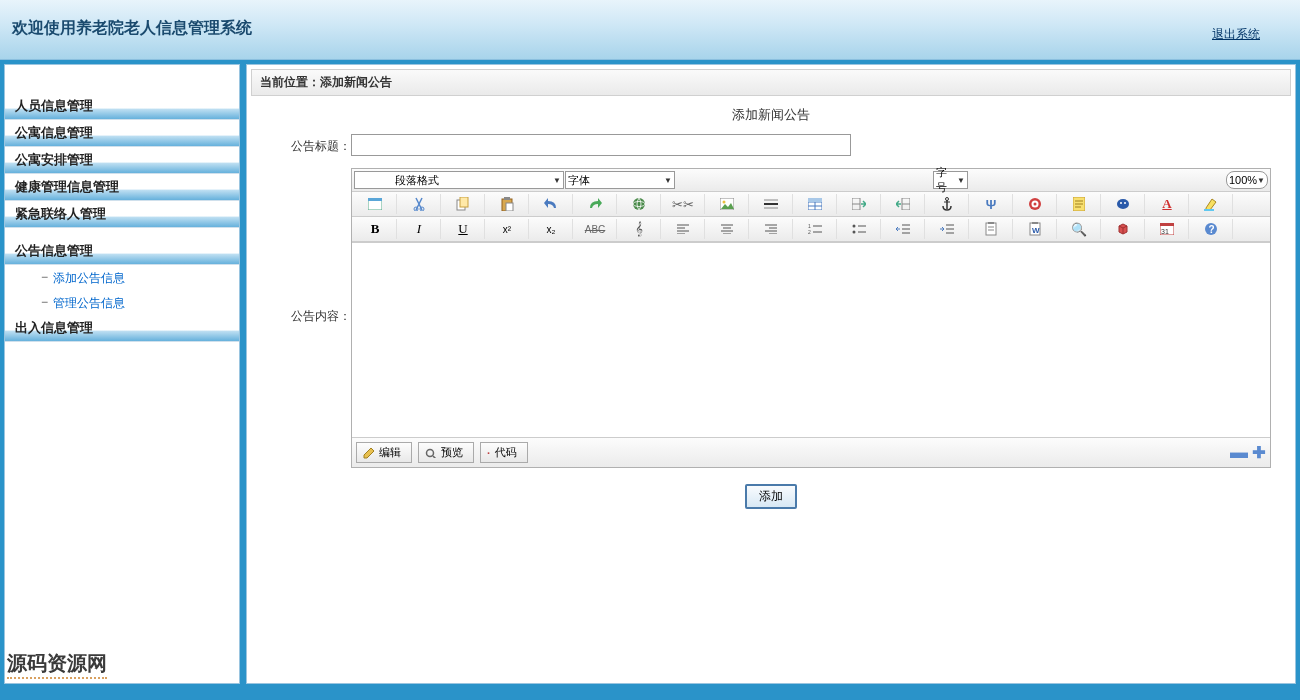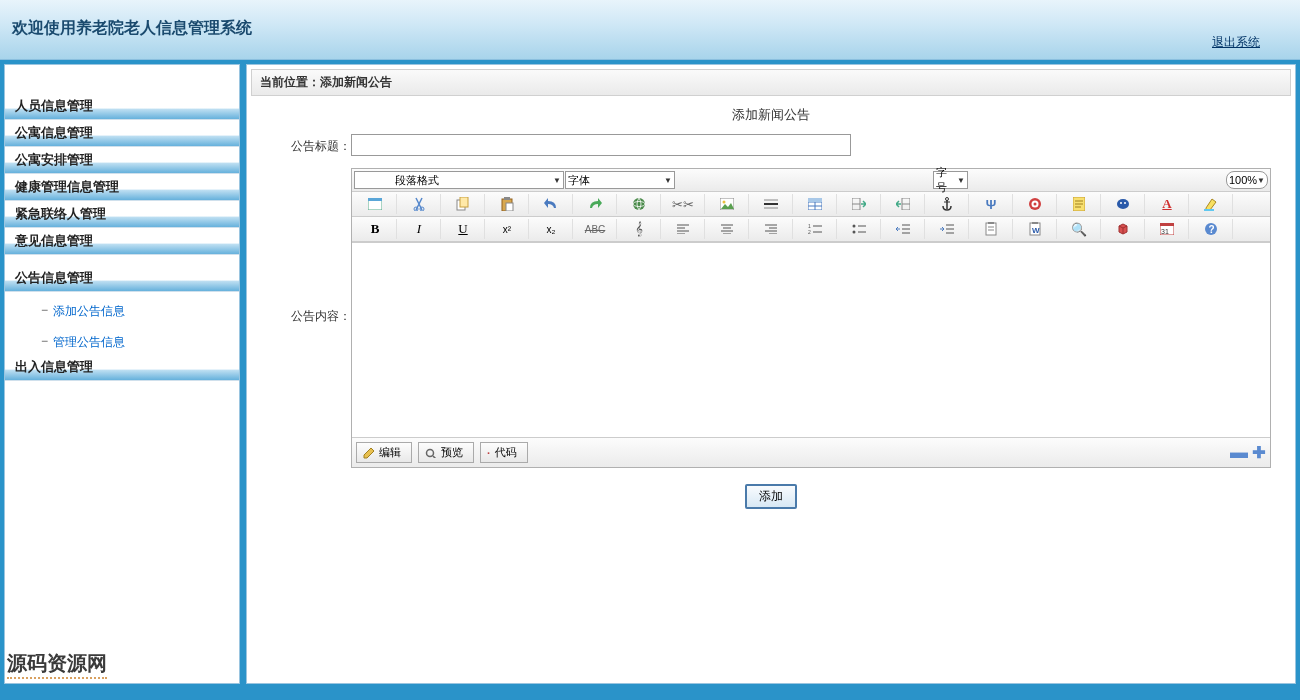--- a/index.html
+++ b/index.html
@@ -1,24 +1,24 @@
 <!DOCTYPE html>
 <html><head>
 <meta charset="utf-8">
 <style>
 * { margin: 0; padding: 0; box-sizing: border-box; }
 body { font-family: "Microsoft YaHei", SimSun, sans-serif; font-size: 12px; background: #2a93c9; }
 .header { background: linear-gradient(to bottom, #e8f4fb 0%, #d0e8f6 40%, #a8d4eb 100%); height: 60px; border-bottom: 1px solid #8abfde; position: relative; }
 .header-title { font-size: 16px; font-weight: bold; color: #1a4a6e; padding: 18px 0 0 12px; }
-.logout-link { position: absolute; right: 40px; bottom: 8px; color: #003366; text-decoration: underline; cursor: pointer; font-size: 12px; margin-top: 27px; }
+.logout-link { position: absolute; right: 40px; bottom: 16px; color: #003366; text-decoration: underline; cursor: pointer; font-size: 12px; margin-top: 27px; }
 .main-area { display: flex; padding: 4px 4px 0 4px; gap: 6px; }
 .sidebar { width: 236px; background: #fff; border: 1px solid #9ac5e0; min-height: 620px; position: relative; }
 .sidebar-inner { padding-top: 28px; }
 .nav-item { background: linear-gradient(to bottom, #fff 0%, #fff 58%, #bedff2 62%, #66b1dc 100%); border-bottom: 1px solid #d0e0ec; padding: 4px 10px; font-size: 13px; font-weight: bold; color: #222; cursor: pointer; }
-.sub-item { padding: 11px 15px 3px 48px; color: #0066cc; font-size: 12px; cursor: pointer; position: relative; }
+.sub-item { padding: 5px 15px 3px 48px; color: #0066cc; font-size: 12px; cursor: pointer; position: relative; }
 .sub-item::before { content: "−"; position: absolute; left: 36px; color: #666; }
 .watermark { position: absolute; bottom: 4px; left: 2px; font-size: 20px; font-weight: bold; color: #3a3a3a; font-family: SimHei, sans-serif; border-bottom: 2px dotted #d8a060; }
 .watermark-url { position: absolute; bottom: -12px; left: 40px; font-size: 10px; color: #c04040; }
 .content { flex: 1; background: #fff; border: 1px solid #9ac5e0; min-height: 445px; padding: 4px; }
 .breadcrumb { background: linear-gradient(to bottom, #fafafa, #eaeaea); border: 1px solid #d0d0d0; padding: 4px 8px; font-weight: bold; font-size: 12px; color: #333; }
 .form-caption { text-align: center; padding: 10px 0 4px; font-size: 13px; color: #333; }
 .form-row { display: flex; align-items: flex-start; padding: 6px 20px; }
 .form-label { width: 80px; text-align: right; color: #333; font-size: 12px; padding-top: 4px; }
 .title-input { width: 500px; height: 22px; border: 1px solid #999; padding: 2px 4px; }
 .editor-wrap { flex: 1; border: 1px solid #b0b0b0; background: #f5f5f5; }
@@ -48,21 +48,20 @@
 </div>
 
 <div class="main-area">
   <div class="sidebar">
     <div class="sidebar-inner">
       <div class="nav-item">人员信息管理</div>
       <div class="nav-item">公寓信息管理</div>
       <div class="nav-item">公寓安排管理</div>
       <div class="nav-item">健康管理信息管理</div>
       <div class="nav-item">紧急联络人管理</div>
-      <div class="nav-item">意见信息管理</div>
       <div style="height:10px"></div>
       <div class="nav-item">公告信息管理</div>
       <div class="sub-item">添加公告信息</div>
       <div class="sub-item">管理公告信息</div>
       <div class="nav-item">出入信息管理</div>
     </div>
     <div class="watermark">源码资源网</div>
     <div class="watermark-url">http://www.net168.com</div>
   </div>
 

